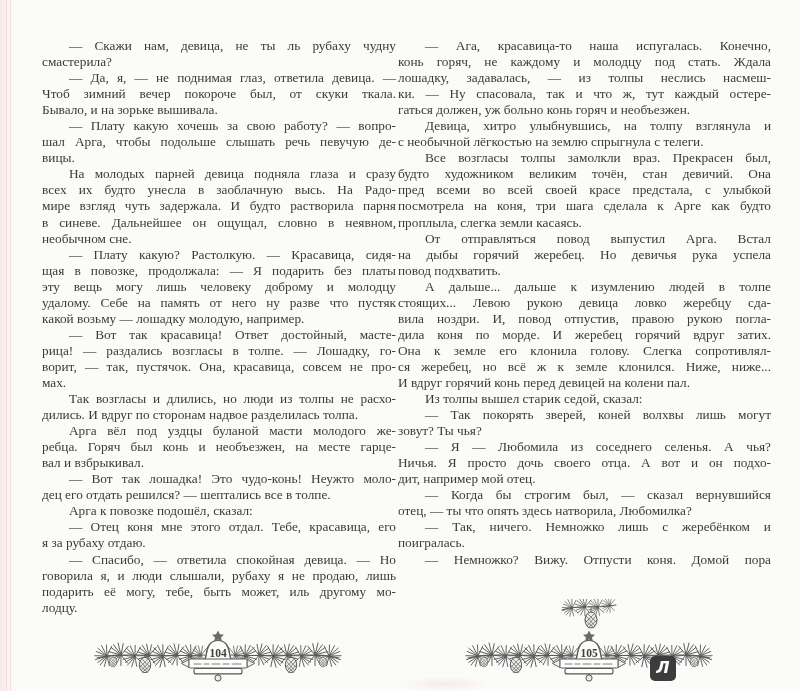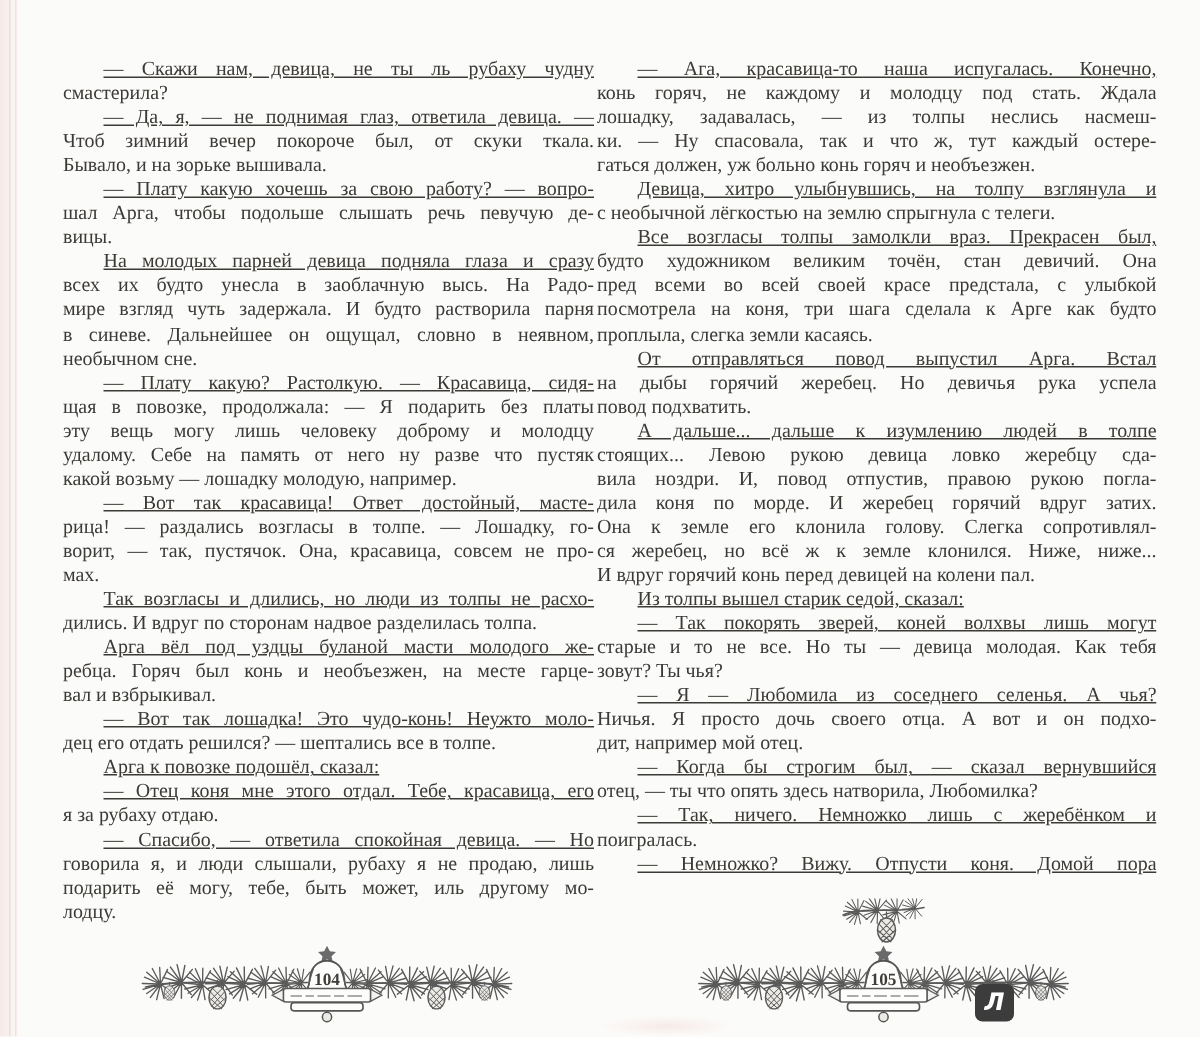--- a/index.html
+++ b/index.html
@@ -30,21 +30,21 @@
   }
   #page-left{left:42px;width:354px;}
   #page-right{left:398px;width:373px;}
 
   .line{
     height:16.05px;line-height:16.05px;
     white-space:normal;overflow:hidden;
     text-align:left;
   }
   .line.jfull{text-align:justify;text-align-last:justify;text-justify:inter-word;}
-  .line.indent{text-indent:27px;text-decoration:underline;}
+  .line.indent{text-indent:27px;}
 
   .sprig-orn{position:absolute;left:559px;top:599px;}
   .footer-orn{position:absolute;}
   #footer-left{left:93px;top:628px;}
   #footer-right{left:464px;top:628px;}
 
   .bell-num{
     font-family:"Liberation Serif", serif;
     font-size:11.5px;font-weight:bold;fill:#3f3d3a;
   }
@@ -175,21 +175,20 @@
     <div class="line">повод подхватить.</div>
     <div class="line indent jfull">А дальше... дальше к изумлению людей в толпе</div>
     <div class="line jfull">стоящих... Левою рукою девица ловко жеребцу сда-</div>
     <div class="line jfull">вила ноздри. И, повод отпустив, правою рукою погла-</div>
     <div class="line jfull">дила коня по морде. И жеребец горячий вдруг затих.</div>
     <div class="line jfull">Она к земле его клонила голову. Слегка сопротивлял-</div>
     <div class="line jfull">ся жеребец, но всё ж к земле клонился. Ниже, ниже...</div>
     <div class="line">И вдруг горячий конь перед девицей на колени пал.</div>
     <div class="line indent">Из толпы вышел старик седой, сказал:</div>
     <div class="line indent jfull">— Так покорять зверей, коней волхвы лишь могут</div>
-    <div class="line jfull">старые и то не все. Но ты — девица молодая. Как тебя</div>
     <div class="line">зовут? Ты чья?</div>
     <div class="line indent jfull">— Я — Любомила из соседнего селенья. А чья?</div>
     <div class="line jfull">Ничья. Я просто дочь своего отца. А вот и он подхо-</div>
     <div class="line">дит, например мой отец.</div>
     <div class="line indent jfull">— Когда бы строгим был, — сказал вернувшийся</div>
     <div class="line">отец, — ты что опять здесь натворила, Любомилка?</div>
     <div class="line indent jfull">— Так, ничего. Немножко лишь с жеребёнком и</div>
     <div class="line">поигралась.</div>
     <div class="line indent jfull">— Немножко? Вижу. Отпусти коня. Домой пора</div>
   </div>

